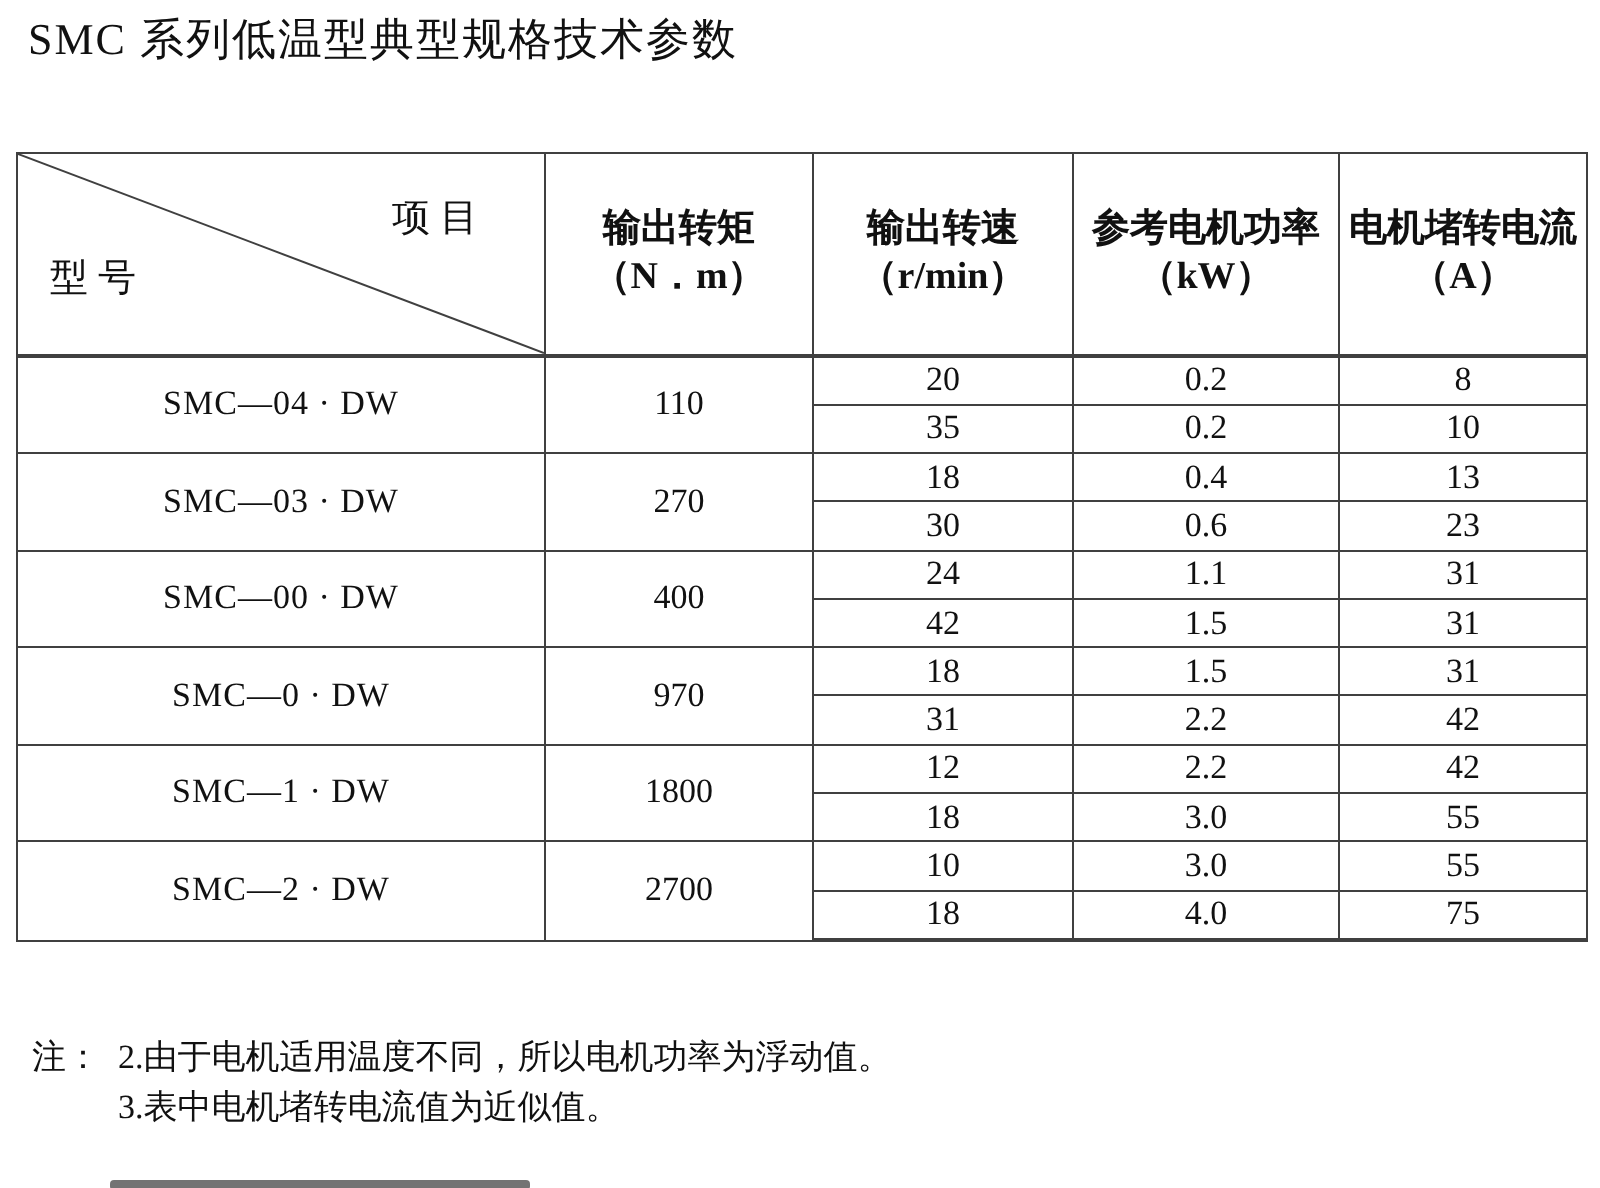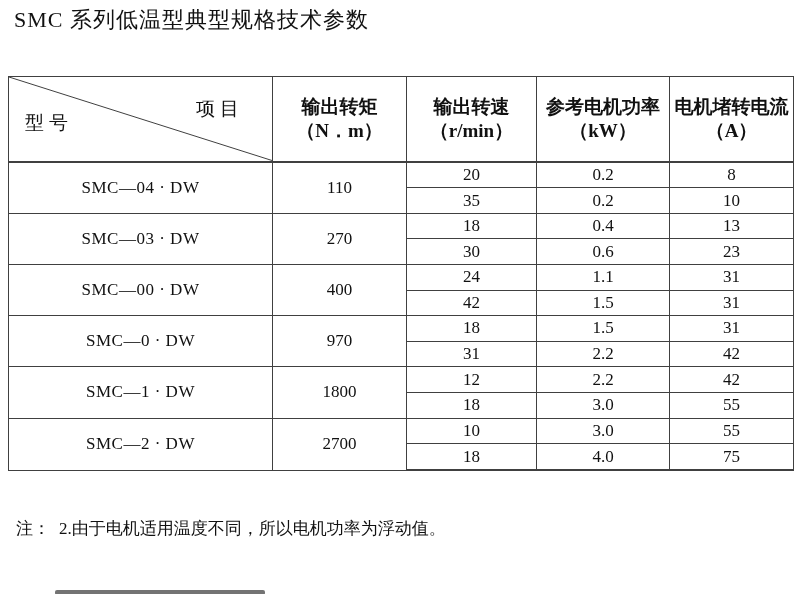--- a/index.html
+++ b/index.html
@@ -32,21 +32,21 @@
     border-collapse: collapse;
     table-layout: fixed;
   }
   .spec-table th, .spec-table td {
     border: 1px solid #404040;
     text-align: center;
     vertical-align: middle;
     font-weight: normal;
     padding: 0;
   }
-  .spec-table thead tr { height: 85px; }
+  .spec-table thead tr { height: 101px; }
   .spec-table thead th { border-bottom-width: 2px; font-size: 19px; }
   .spec-table tbody tr:last-child td { border-bottom-width: 2px; }
   .spec-table tbody td { font-size: 17px; }
   .hdr-line { line-height: 24px; font-weight: bold; }
   .corner-cell { position: relative; }
   .corner-cell svg { position: absolute; top: 0; left: 0; width: 100%; height: 100%; display: block; }
   .corner-top {
     position: absolute; top: 19px; right: 28px;
     font-size: 19px; letter-spacing: 5px;
   }
@@ -196,18 +196,19 @@
         <td>4.0</td>
         <td>75</td>
       </tr>
     </tbody>
   </table>
 
   <div class="notes">
     <span class="notes-label">注：</span>
     <div>
       <div class="note-line">2.由于电机适用温度不同，所以电机功率为浮动值。</div>
+      <div class="note-line">3.表中电机堵转电流值为近似值。</div>
     </div>
   </div>
 
   <div class="scan-artifact"></div>
 
 </div>
 
 </body></html>

